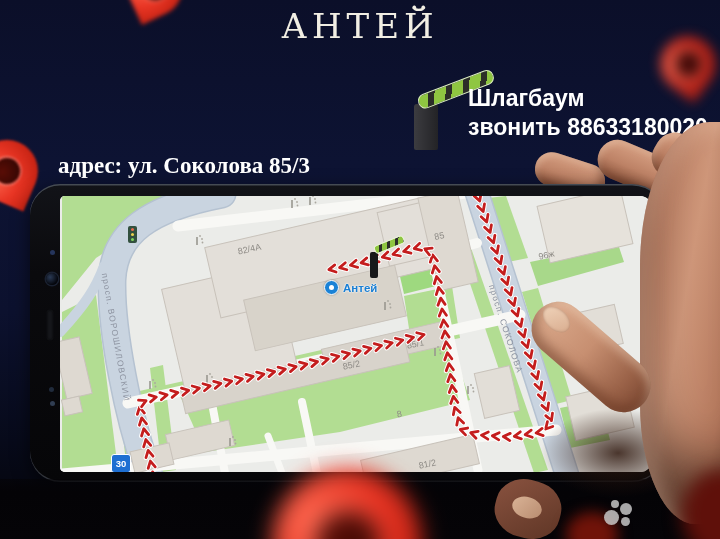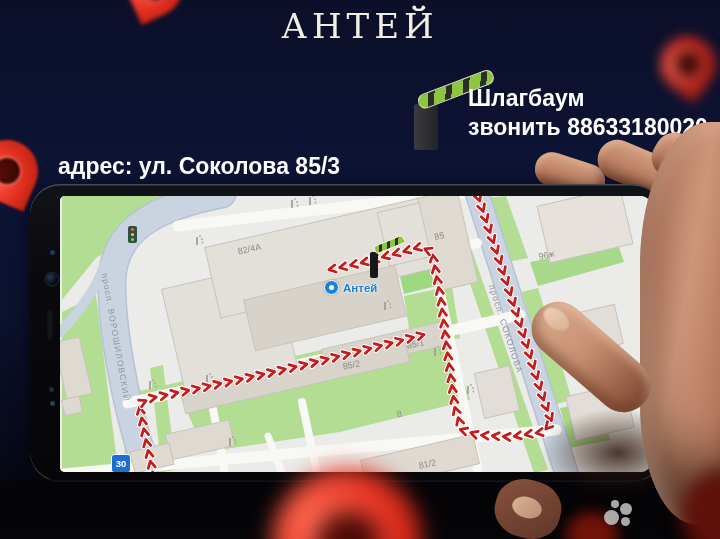--- a/index.html
+++ b/index.html
@@ -22,21 +22,21 @@
   .title{position:absolute;left:0;top:6px;width:720px;text-align:center;z-index:2;
          font-family:"DejaVu Serif","Liberation Serif",serif;font-size:34px;letter-spacing:5px;
          color:#f1eee3;font-weight:400;}
   .gate-block{position:absolute;left:408px;top:72px;z-index:2;}
   .gate-text{position:absolute;left:60px;top:12px;width:260px;color:#fff;font-weight:bold;
              font-size:23px;line-height:29px;white-space:nowrap;}
   .gate-post{position:absolute;left:6px;top:32px;width:24px;height:46px;background:linear-gradient(90deg,#3c3c40,#232326);border-radius:3px 3px 2px 2px;}
   .gate-arm{position:absolute;left:10px;top:22px;width:78px;height:13px;border-radius:7px;
             transform:rotate(-21deg);transform-origin:6px 7px;border:1.5px solid #dff0c2;
             background:repeating-linear-gradient(115deg,#8fc641 0 11px,#2c2e28 11px 17px);}
-  .address{position:absolute;left:58px;top:153px;z-index:2;color:#fff;font-weight:bold;font-size:23px;}
+  .address{position:absolute;left:58px;top:153px;z-index:2;color:#fff;font-weight:bold;font-size:23px;font-family:Liberation Serif, serif;}
 
   
   .finger{position:absolute;z-index:3;border-radius:20px;
           background:linear-gradient(180deg,#d7a083 0%,#bd8266 55%,#8f573f 100%);
           box-shadow:inset -6px -4px 10px rgba(90,45,28,.55), inset 3px 3px 6px rgba(255,225,200,.35);}
   .palm{position:absolute;left:640px;top:122px;width:120px;height:402px;z-index:6;
         border-radius:58% 0 0 46% / 36% 0 0 30%;
         background:linear-gradient(100deg,#a96a50 0%,#cf977a 40%,#b77a5e 68%,#6d3c2a 100%);
         box-shadow:inset 10px 8px 18px rgba(255,220,195,.25), inset 0 -60px 50px rgba(20,8,4,.55);}
   .hand-shadow{position:absolute;left:540px;top:408px;width:130px;height:90px;z-index:5;

